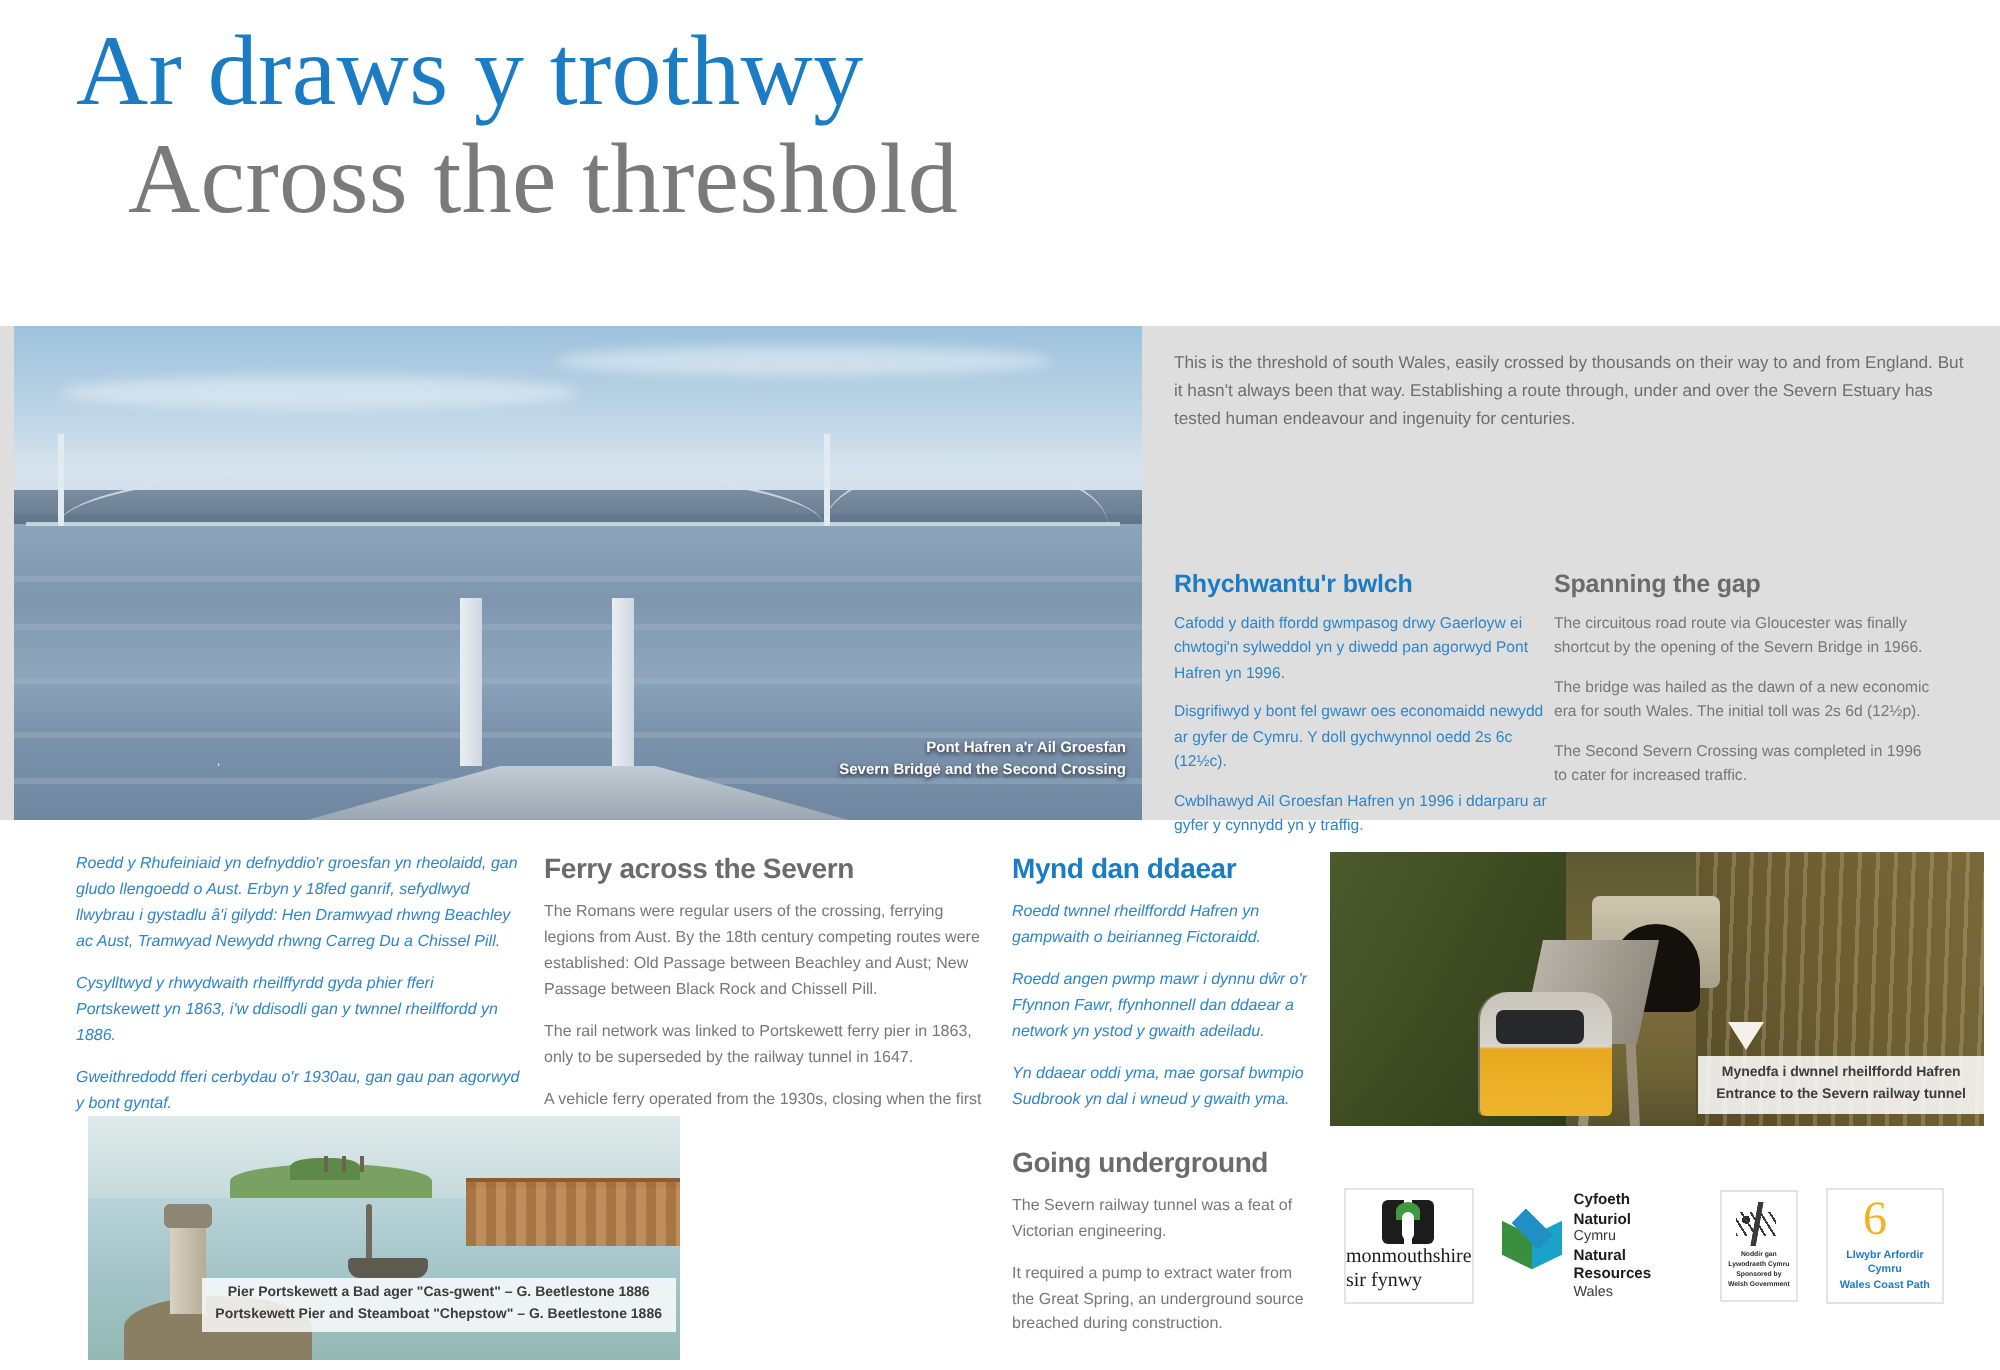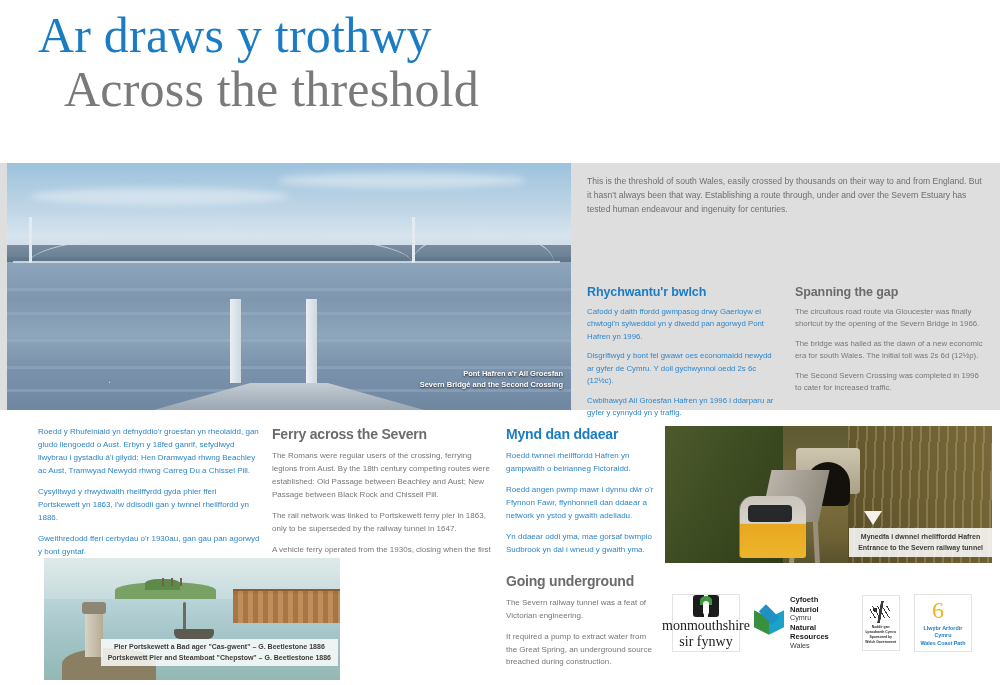--- a/index.html
+++ b/index.html
@@ -59,35 +59,35 @@
   .hero-caption{
     position:absolute;right:8px;bottom:19px;text-align:right;
     font-size:7.5px;font-weight:bold;line-height:1.55;color:#ffffff;
     text-shadow:0 1px 2px rgba(0,0,0,.75);
   }
 
   .hero-text{position:absolute;left:587px;top:12px;width:400px;}
   .p-cy{color:#2E86C8;font-size:8.6px;line-height:1.62;margin:0 0 9px 0;}
   .p-en{color:#6e6e6e;font-size:8.6px;line-height:1.62;margin:0 0 8px 0;}
 
-  .hero-cols{position:absolute;left:587px;top:122px;width:402px;display:flex;gap:18px;}
+  .hero-cols{position:absolute;left:587px;top:122px;width:402px;display:flex;gap:0;}
   .hero-cols .col{width:190px;}
   h3.h-cy{color:#1B7CC4;font-size:12.5px;font-weight:bold;margin:0 0 7px 0;letter-spacing:-.1px;}
   h3.h-en{color:#6b6b6b;font-size:12.5px;font-weight:bold;margin:0 0 7px 0;letter-spacing:-.1px;}
   .s-cy{color:#2E86C8;font-size:7.8px;line-height:1.6;margin:0 0 7px 0;}
   .s-en{color:#777;font-size:7.8px;line-height:1.6;margin:0 0 7px 0;}
 
   
   .lower{position:absolute;left:0;top:418px;width:1000px;height:267px;background:#fff;}
   .c1{position:absolute;left:38px;top:8px;width:222px;}
   .c2{position:absolute;left:272px;top:8px;width:222px;}
   .c3{position:absolute;left:506px;top:8px;width:150px;}
   h2.t-cy{color:#1B7CC4;font-size:14px;font-weight:bold;margin:0 0 8px 0;letter-spacing:-.2px;}
   h2.t-en{color:#6b6b6b;font-size:14px;font-weight:bold;margin:0 0 8px 0;letter-spacing:-.2px;}
-  .b-cy{color:#2E86C8;font-size:8px;line-height:1.62;margin:0 0 8px 0;}
+  .b-cy{color:#2E86C8;font-size:8px;line-height:1.62;margin:0 0 8px 0;font-style:italic;}
   .b-en{color:#777;font-size:8px;line-height:1.62;margin:0 0 8px 0;}
   .vrule{position:absolute;left:665px;top:548px;width:1px;height:96px;background:#d8d8d8;}
 
   
   .painting{
     position:absolute;left:44px;top:140px;width:296px;height:122px;overflow:hidden;
     background:linear-gradient(#cfe0e4 0%,#bcd4da 32%,#a9c8cd 55%,#9dc0c4 78%,#a8c6c6 100%);
   }
   .pt-sky{position:absolute;left:0;top:0;width:100%;height:34%;background:linear-gradient(#dfeaea,#c6dbdd);}
   .pt-hill{position:absolute;left:24%;top:20%;width:34%;height:14%;background:#6f9a55;border-radius:50% 50% 0 0;opacity:.9;}
@@ -141,21 +141,21 @@
 
   
   .logos{position:absolute;left:672px;top:174px;width:300px;height:62px;display:flex;align-items:center;gap:14px;}
   .logo{background:#fff;border:1px solid #e3e3e3;display:flex;align-items:center;justify-content:center;}
   .logo-mon{width:66px;height:56px;flex-direction:column;gap:1px;}
   .mon-mark{width:26px;height:22px;position:relative;}
   .mon-mark .bl{position:absolute;left:0;top:0;width:11px;height:22px;background:#1c1c1c;border-radius:3px 0 0 3px;}
   .mon-mark .br{position:absolute;right:0;top:0;width:11px;height:22px;background:#1c1c1c;border-radius:0 3px 3px 0;}
   .mon-mark .gr{position:absolute;left:7px;top:1px;width:12px;height:9px;background:#3f9a3f;border-radius:50% 50% 0 0;}
   .mon-mark .wh{position:absolute;left:10px;top:6px;width:6px;height:14px;background:#fff;border-radius:3px;}
-  .mon-txt{font-family:"Liberation Serif", serif;font-size:14px;color:#1c1c1c;text-align:center;line-height:1.18;}
+  .mon-txt{font-family:"Liberation Serif", serif;font-size:10px;color:#1c1c1c;text-align:left;line-height:1.18;}
   .logo-nrw{width:110px;height:56px;border:none;background:transparent;gap:6px;justify-content:flex-start;}
   .nrw-cube{width:30px;height:30px;position:relative;flex:0 0 auto;}
   .nrw-cube .f1{position:absolute;left:0;top:6px;width:15px;height:17px;background:#3a8f3e;transform:skewY(26deg);}
   .nrw-cube .f2{position:absolute;right:0;top:6px;width:15px;height:17px;background:#1aa2c8;transform:skewY(-26deg);}
   .nrw-cube .f3{position:absolute;left:3px;top:0;width:24px;height:13px;background:#1f8fc4;transform:rotate(45deg) scale(.78);}
   .nrw-txt{font-size:7.2px;line-height:1.24;color:#3a3a3a;text-align:left;}
   .nrw-txt b{display:block;font-size:7.6px;color:#1c1c1c;}
   .nrw-txt span{display:block;}
   .logo-wg{width:44px;height:56px;flex-direction:column;gap:2px;padding:2px;box-sizing:border-box;}
   .wg-dragon{width:30px;height:22px;background:

